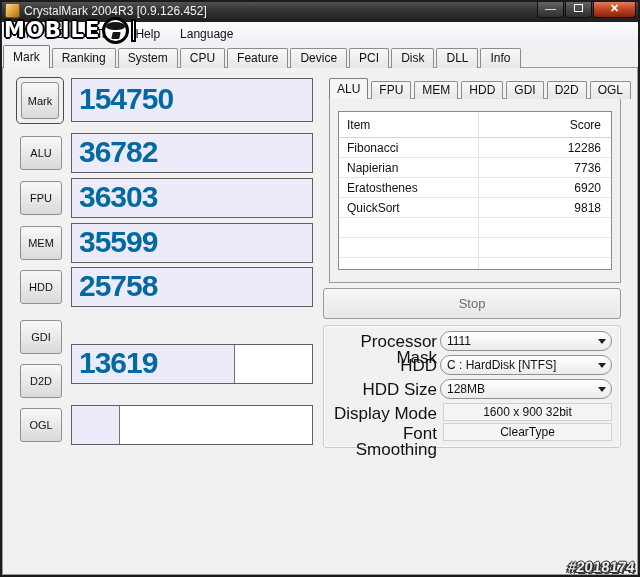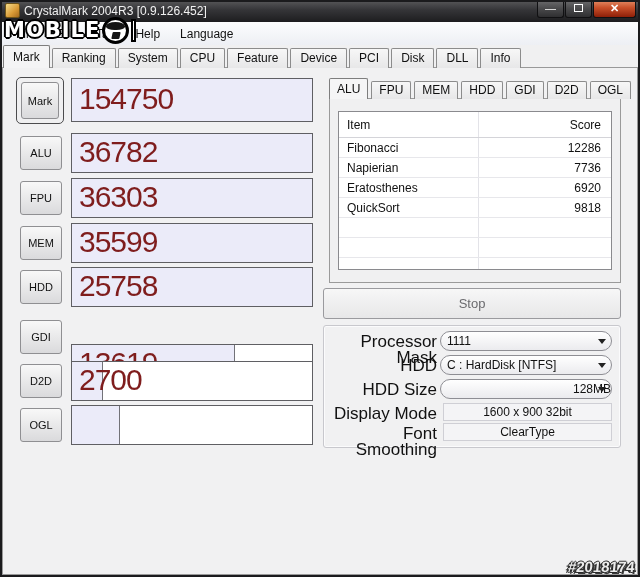--- a/index.html
+++ b/index.html
@@ -50,21 +50,21 @@
   .row-btn { position:absolute; left:20px; width:42px; height:34px;
     background:linear-gradient(#f8f8f8,#dadadc); border:1px solid #8f8f92;
     border-radius:3px; font-size:11px; display:flex; align-items:center;
     justify-content:center; z-index:3; }
   .row-btn.mark { left:21px; top:82px; width:38px; height:37px; }
   .score-field { position:absolute; left:71px; width:242px; height:40px;
     background:#fff; border:1px solid #5f5f63; overflow:hidden; }
   .score-fill { position:absolute; left:0; top:0; bottom:0; background:#ebebf9; }
   .partial .score-fill { border-right:1px solid #727278; }
   .score-num { position:absolute; left:7px; top:50%; transform:translateY(-53%);
-    font-size:30px; font-weight:normal; color:#7f1d1d; letter-spacing:-1px; }
+    font-size:30px; font-weight:bold; color:#0369a1; letter-spacing:-1px; }
 
   
   .subtabs { position:absolute; left:329px; top:78px; height:21px; display:flex;
     align-items:flex-end; gap:3px; z-index:6; }
   .subtab { height:18px; line-height:17px; padding:0 7px; font-size:12px;
     background:linear-gradient(#f7f7f7,#e7e7e8); border:1px solid #8c8c8c;
     border-bottom:none; border-radius:2px 2px 0 0; }
   .subtab.active { height:21px; line-height:21px; background:#f5f5f6; position:relative; z-index:7;
     border-color:#7e7e7e; }
   .detail-page { position:absolute; left:329px; top:98px; width:292px; height:185px;
@@ -186,24 +186,20 @@
     <div class="score-num">25758</div>
   </div>
 
   <div class="row-btn" style="top:320px;">GDI</div>
   <div class="score-field partial" style="top:304px;margin-top:40px;">
     <div class="score-fill" style="width: 68%;"></div>
     <div class="score-num">13619</div>
   </div>
 
   <div class="row-btn" style="top:364px;">D2D</div>
-  <div class="score-field partial" style="top:361px;">
-    <div class="score-fill" style="width: 13%;"></div>
-    <div class="score-num">2700</div>
-  </div>
 
   <div class="row-btn" style="top:408px;">OGL</div>
   <div class="score-field partial" style="top:405px;">
     <div class="score-fill" style="width: 20%;"></div>
   </div>
 
   <div class="subtabs">
     <span class="subtab active">ALU</span>
     <span class="subtab">FPU</span>
     <span class="subtab">MEM</span>
@@ -250,21 +246,21 @@
     <span class="combo-arrow"></span>
   </div>
 
   <div class="set-label" style="top:358px;">HDD</div>
   <div class="combo" style="top:355px;">
     <span>C : HardDisk [NTFS]</span>
     <span class="combo-arrow"></span>
   </div>
 
   <div class="set-label" style="top:382px;">HDD Size</div>
-  <div class="combo" style="top:379px;text-align:right;">
+  <div class="combo" style="top:379px;">
     <span>128MB</span>
     <span class="combo-arrow"></span>
   </div>
 
   <div class="set-label" style="top:406px;">Display Mode</div>
   <div class="rofield" style="top:403px;">1600 x 900 32bit</div>
 
   <div class="set-label" style="top:426px;">Font Smoothing</div>
   <div class="rofield" style="top:423px;">ClearType</div>
 

